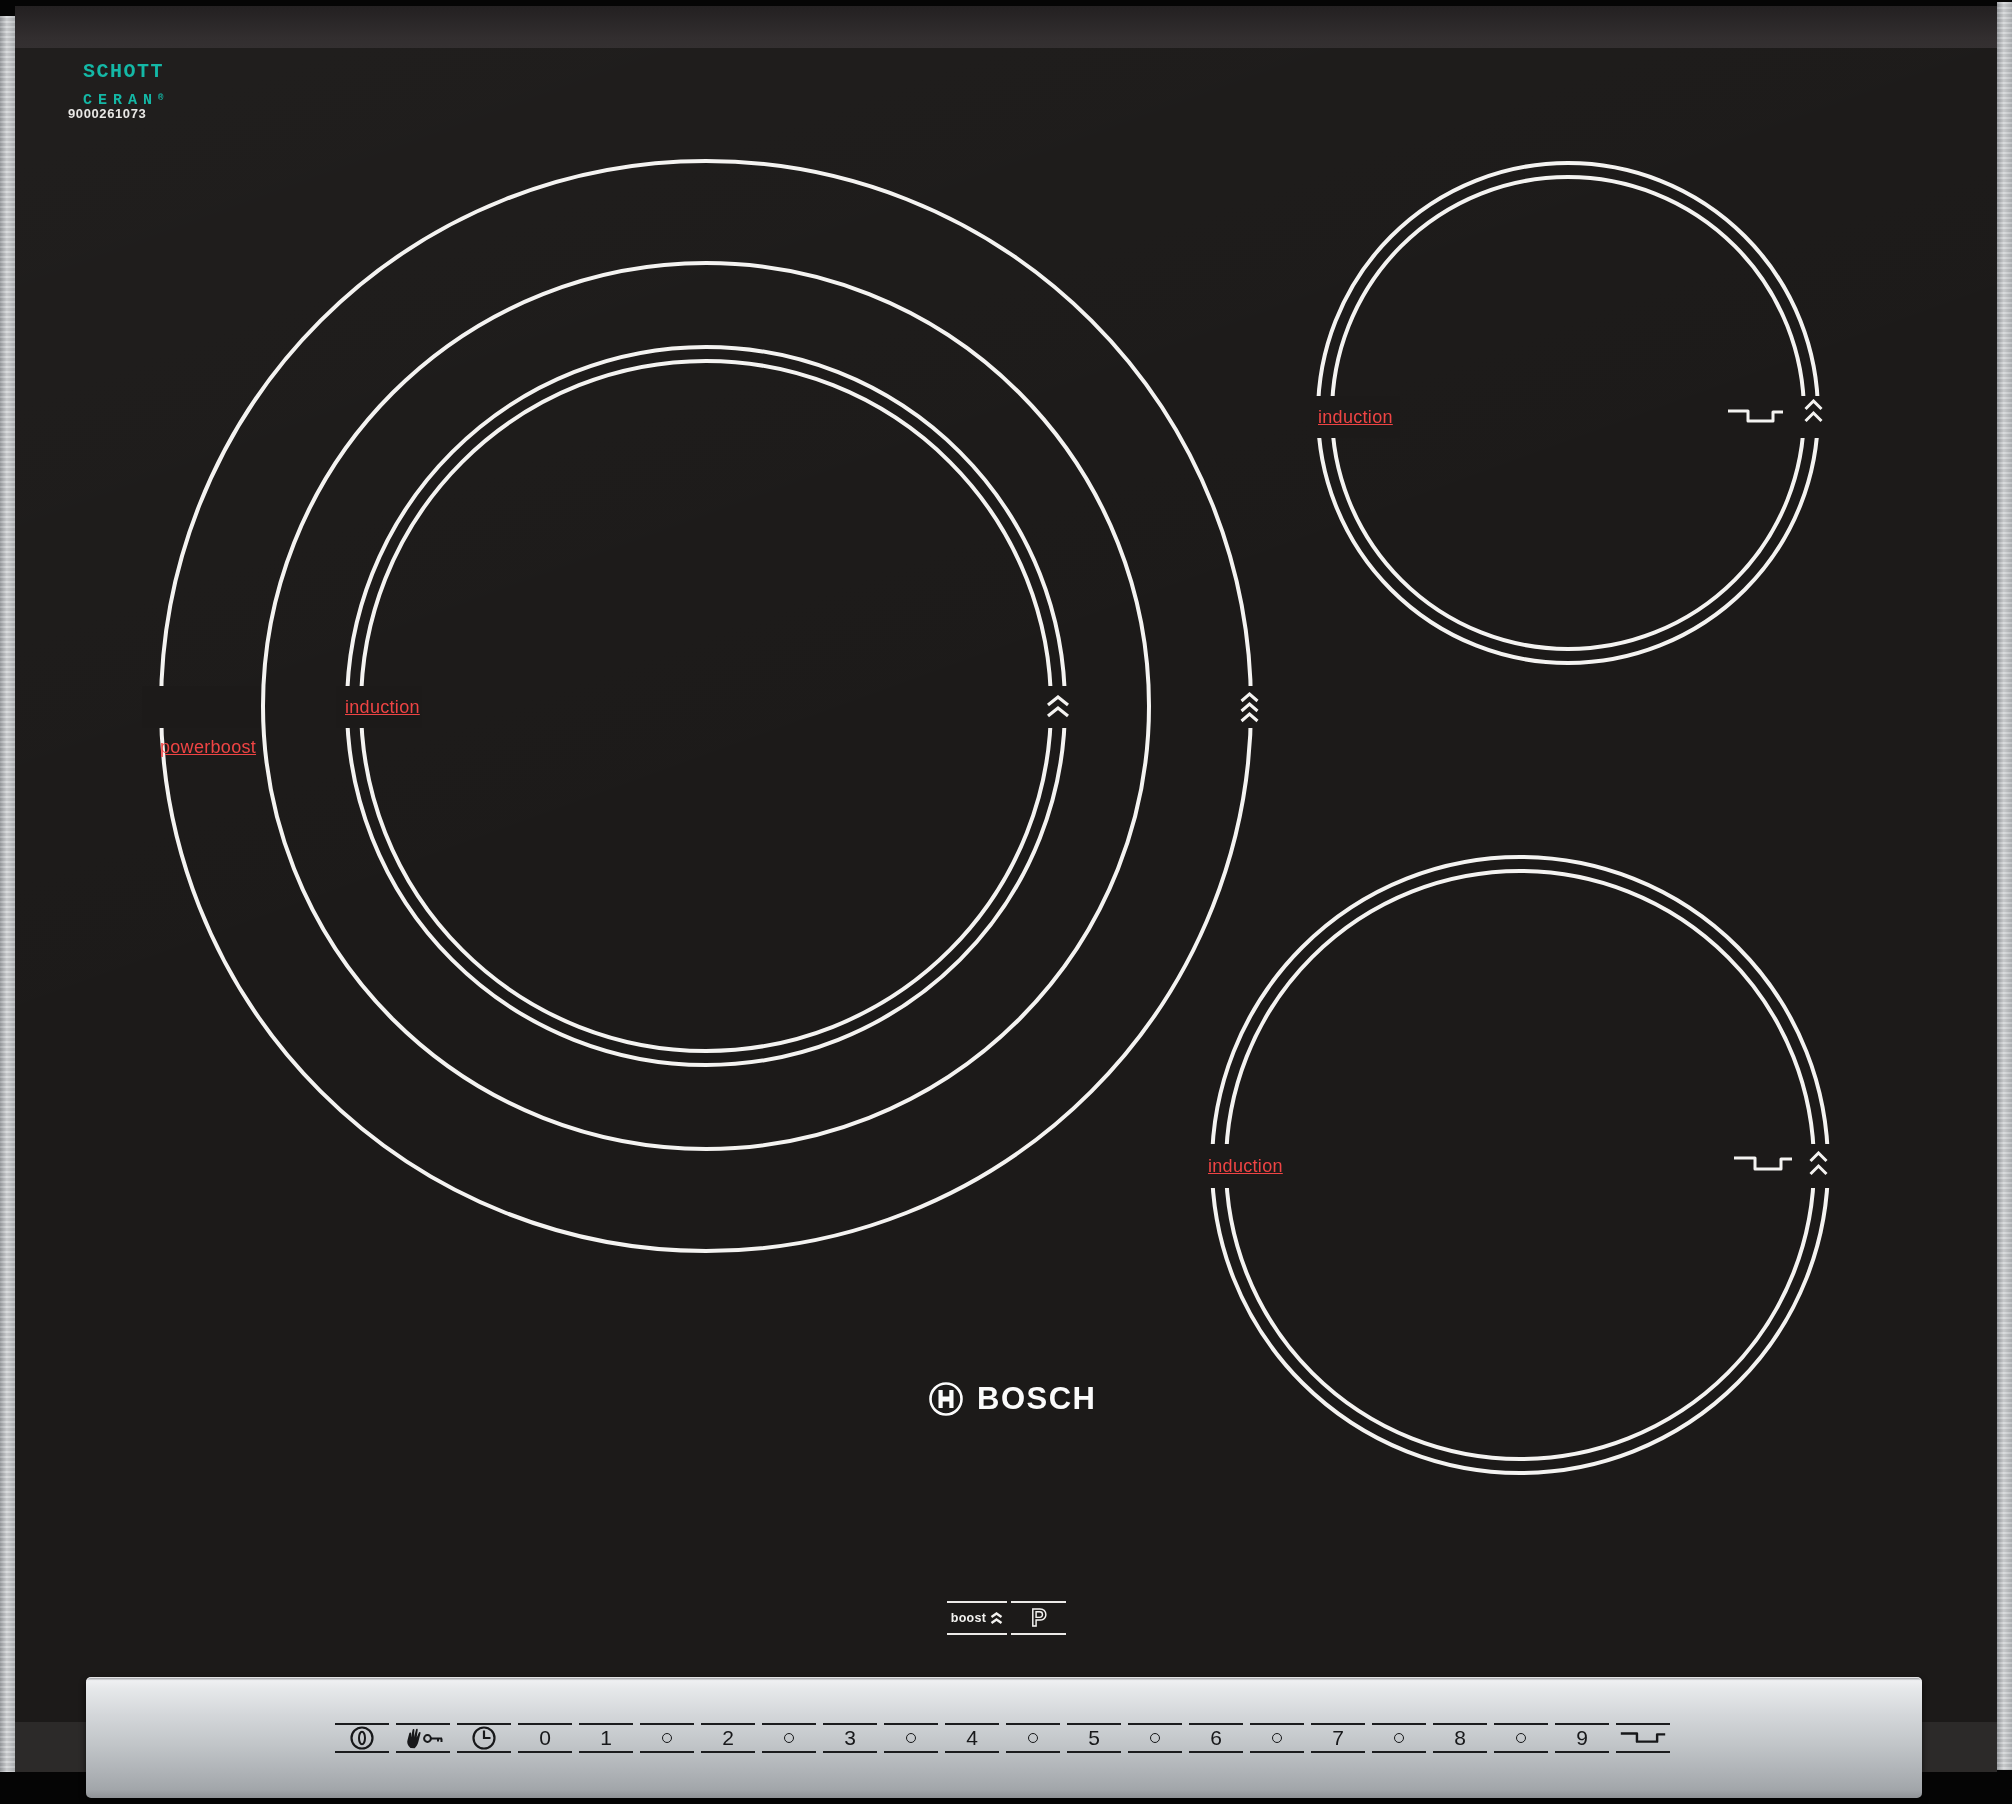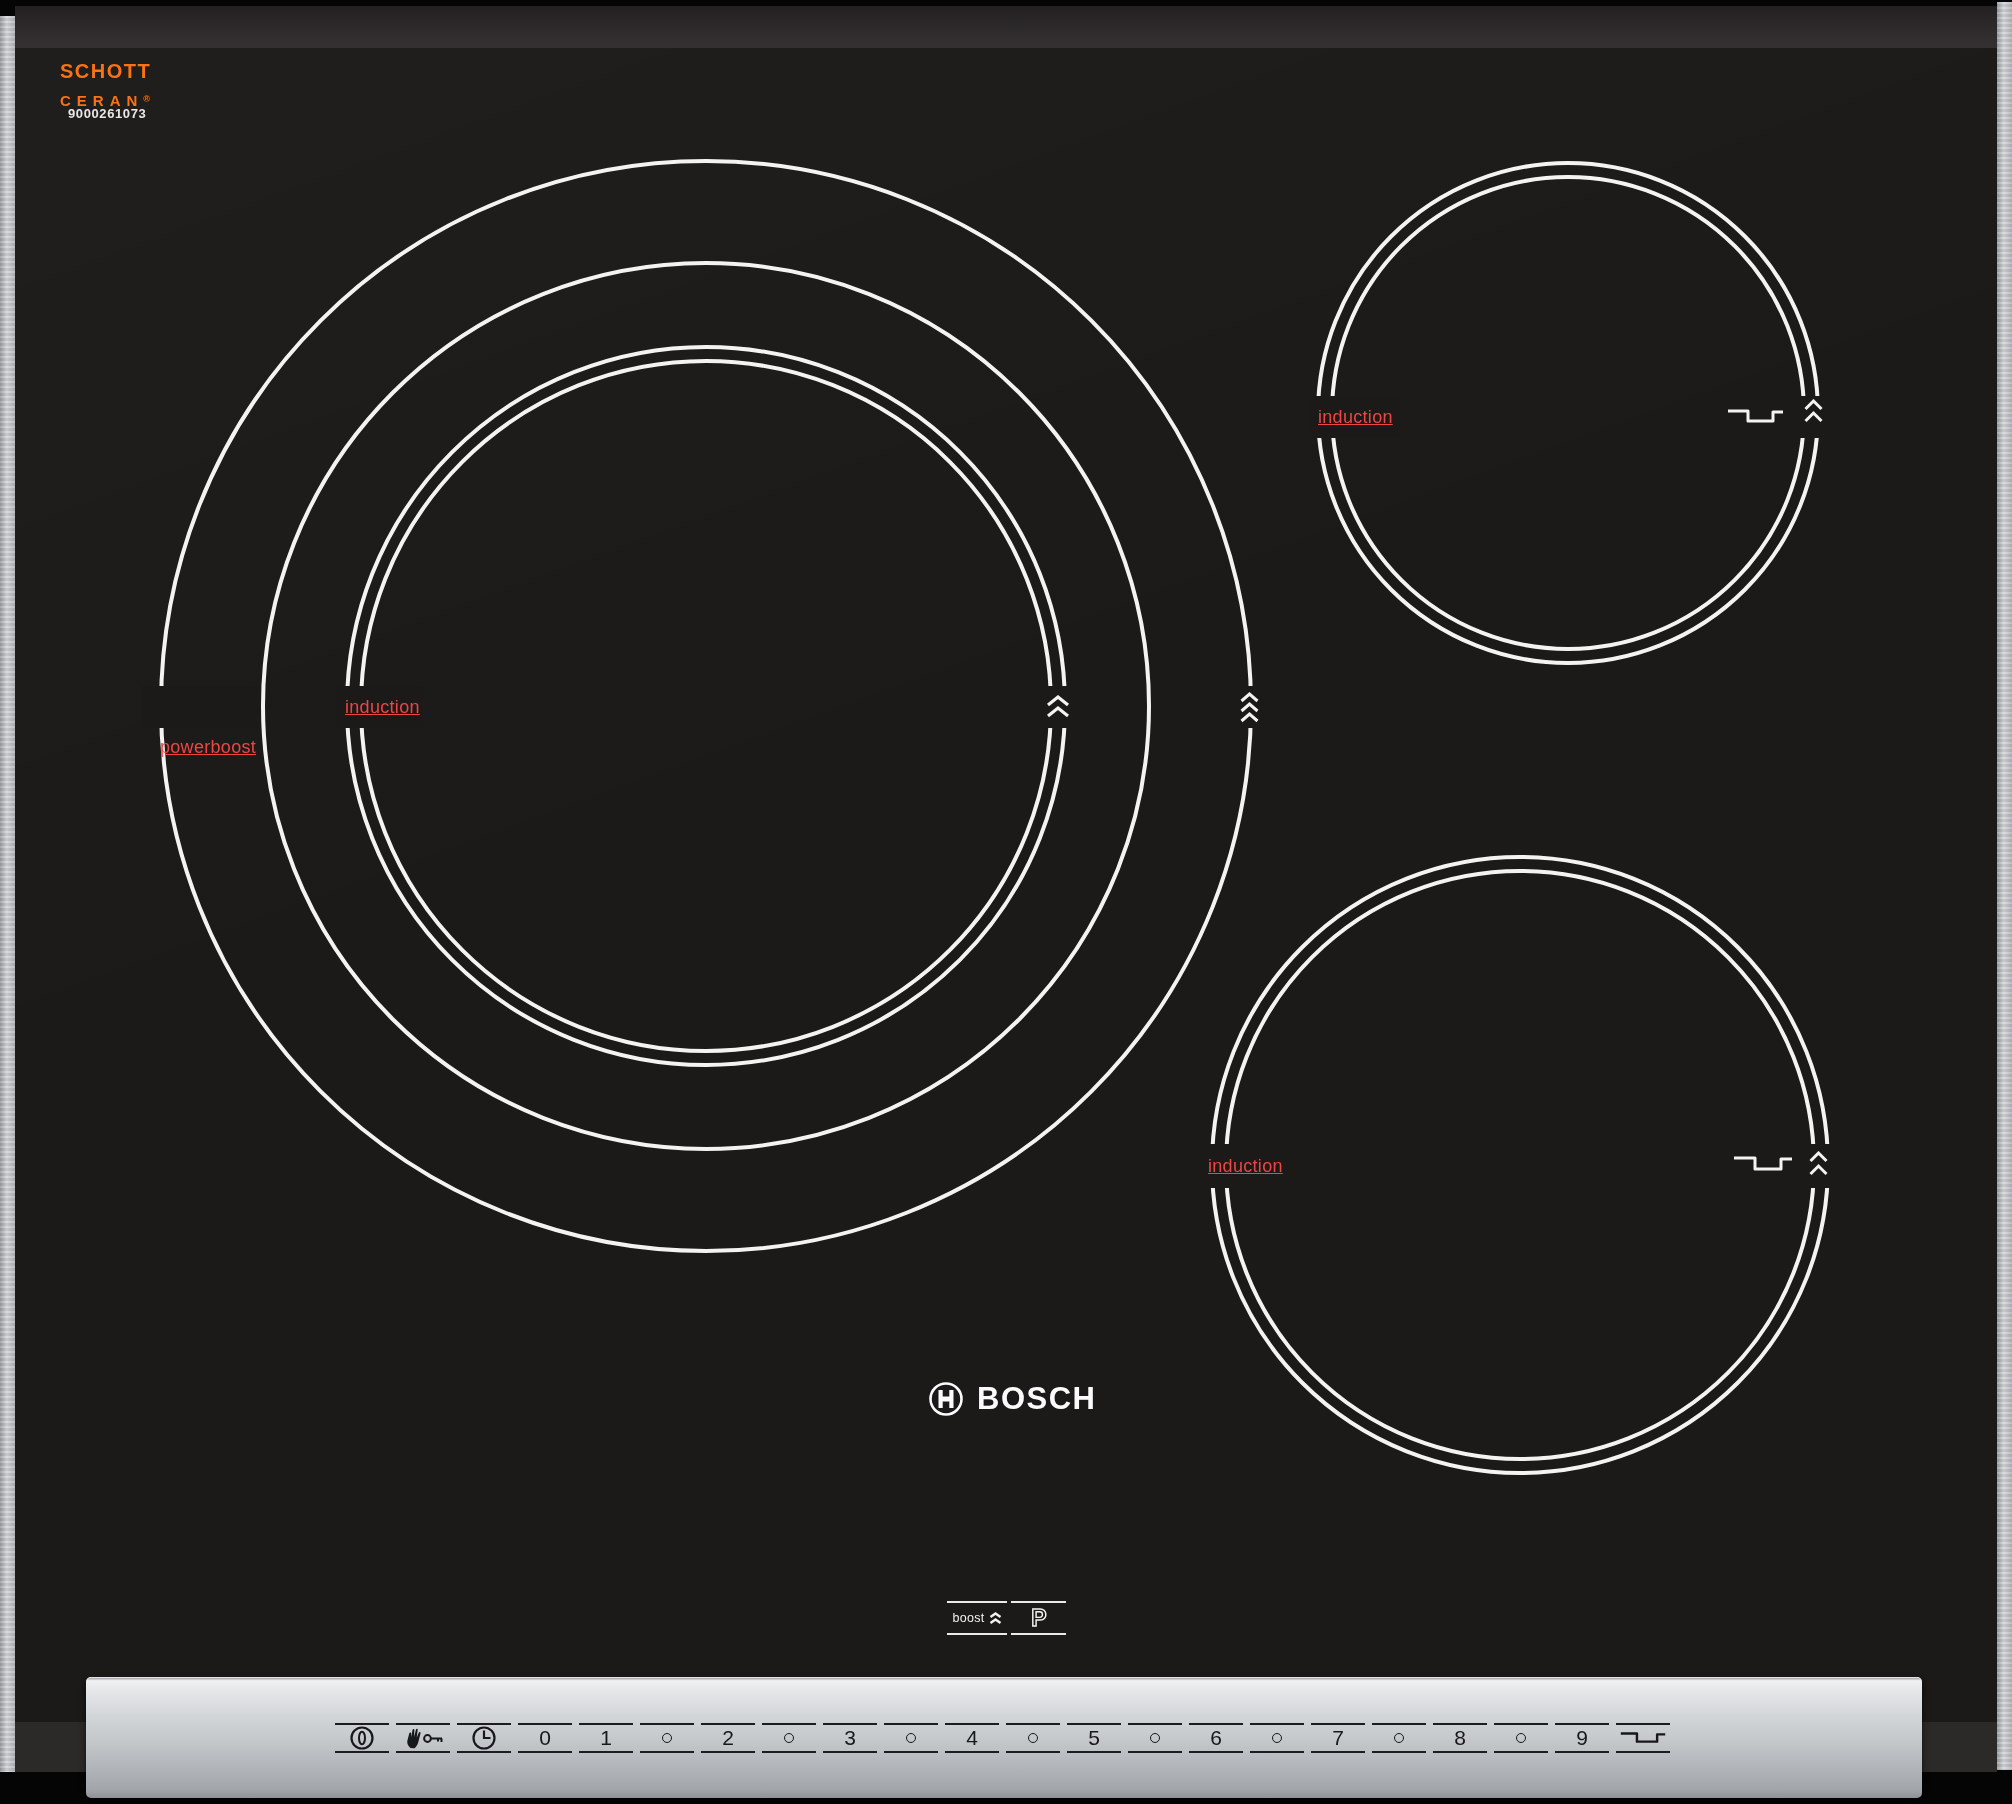--- a/index.html
+++ b/index.html
@@ -17,33 +17,33 @@
   
   .glass{position:absolute;left:15px;top:48px;width:1982px;height:1674px;
         background:linear-gradient(160deg,rgba(255,255,255,.018),rgba(0,0,0,0) 45%),#1c1a19;}
   .rings{position:absolute;left:0;top:0;z-index:1;}
   .patch{position:absolute;background:#1c1a19;z-index:2;}
   .glass-label{position:absolute;z-index:3;height:22px;line-height:22px;
         color:#ef4444;font-size:18px;letter-spacing:.3px;white-space:nowrap;text-decoration:underline;}
   .glass-icon{position:absolute;z-index:3;}
 
   
-  .schott{position:absolute;left:60px;top:60px;color:#f97316;z-index:3;}
+  .schott{position:absolute;left:83px;top:60px;color:#14b8a6;z-index:3;font-family:Liberation Mono, monospace;}
   .schott .l1{font-size:20px;font-weight:bold;letter-spacing:1.5px;}
   .schott .l2{font-size:15px;font-weight:bold;letter-spacing:6px;margin-top:9px;}
   .schott .reg{font-size:9px;vertical-align:4px;letter-spacing:0;}
   .serial{position:absolute;left:68px;top:106px;color:#e9e8e6;font-size:13px;
         font-weight:bold;letter-spacing:.6px;z-index:3;}
   .bosch{position:absolute;left:928px;top:1381px;display:flex;align-items:flex-end;gap:13px;z-index:3;}
   .bosch .word{color:#fbfbfb;font-size:31px;font-weight:bold;letter-spacing:1.5px;line-height:36px;}
 
   
   .badge{position:absolute;height:30px;border-top:2px solid #eceae8;border-bottom:2px solid #eceae8;
         display:flex;align-items:center;justify-content:center;gap:4px;z-index:3;color:#f3f2f0;}
-  .badge .boost-txt{font-size:12.5px;font-weight:normal;letter-spacing:.3px;}
+  .badge .boost-txt{font-size:12.5px;font-weight:bold;letter-spacing:.3px;}
 
   
   .bar{position:absolute;left:86px;top:1677px;width:1836px;height:121px;border-radius:5px;
         background:linear-gradient(180deg,#83868a 0%,#eff0f2 3%,#e6e8ea 10%,#d3d6d9 32%,
                    #c2c6c9 55%,#afb3b7 78%,#a2a6aa 93%,#8f9296 100%);
         box-shadow:inset 0 1px 0 rgba(255,255,255,.75),0 3px 6px rgba(0,0,0,.65);}
   .keys{position:absolute;left:249px;top:46px;display:flex;gap:7px;}
   .key{width:54px;height:26px;border-top:2px solid #1b1c1e;border-bottom:2px solid #1b1c1e;
         display:flex;align-items:center;justify-content:center;}
   .key .digit{font-size:21px;color:#17181a;}

